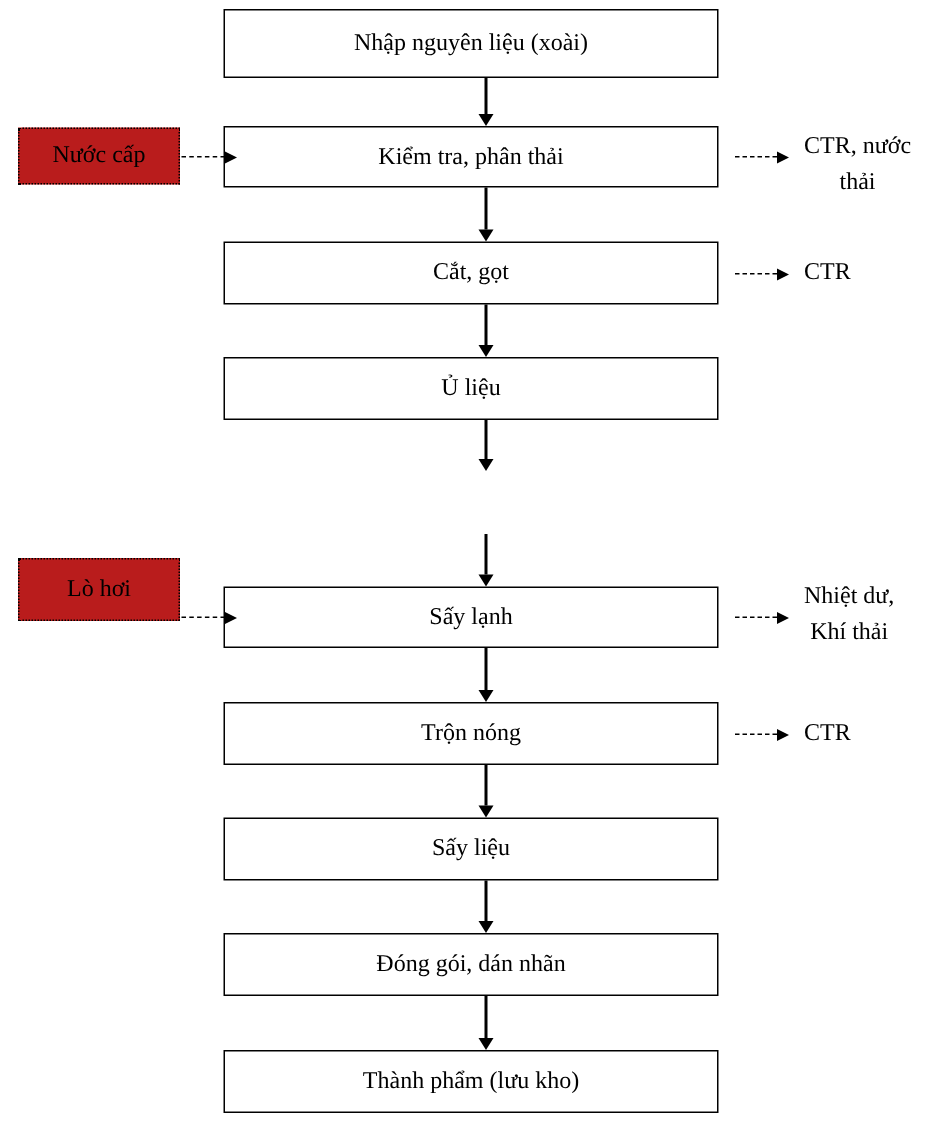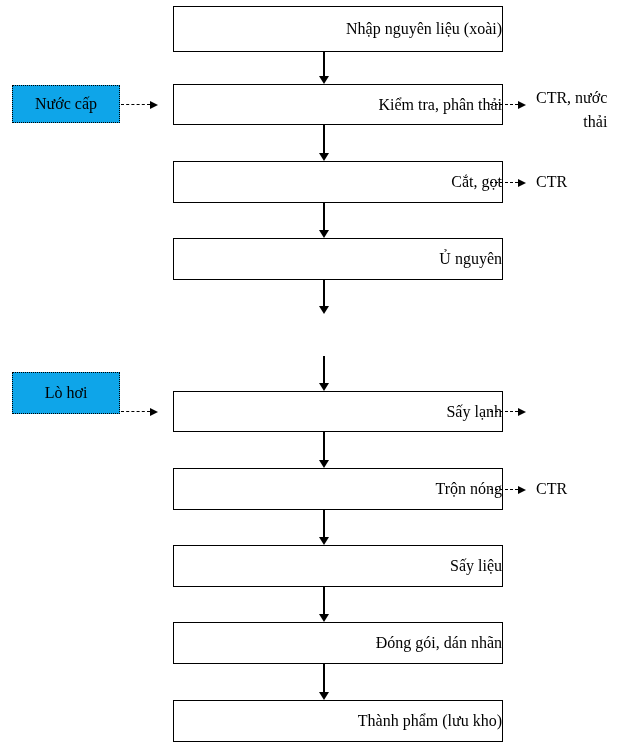--- a/index.html
+++ b/index.html
@@ -12,36 +12,36 @@
     width: 624px;
     height: 753px;
     background: #ffffff;
     font-family: "Liberation Serif", "DejaVu Serif", serif;
     font-size: 16px;
     color: #000000;
     overflow: hidden;
   }
   .box {
     position: absolute;
-    left: 173px;
+    left: 149px;
     width: 330px;
     border: 1px solid #000000;
     background: #ffffff;
     display: flex;
     align-items: center;
-    justify-content: flex-end;
+    justify-content: center;
     text-align: center;
     box-sizing: border-box;
   }
   .inbox {
     position: absolute;
     left: 12px;
     width: 108px;
     border: 1px dotted #000000;
-    background: #0ea5e9;
+    background: #b91c1c;
     display: flex;
     align-items: center;
     justify-content: center;
     text-align: center;
     box-sizing: border-box;
   }
   .varrow {
     position: absolute;
     left: 323px;
     width: 2px;
@@ -71,39 +71,39 @@
     width: 0; height: 0;
     border-top: 4px solid transparent;
     border-bottom: 4px solid transparent;
     border-left: 8px solid #000000;
   }
   .out-label {
     position: absolute;
     left: 536px;
     line-height: 24px;
     white-space: pre-line;
-    text-align: right;
+    text-align: center;
   }
 </style>
 </head>
 <body>
 
 <div id="stage">
 
   <div class="box" style="top:6px;height:46px">
     <span>Nhập nguyên liệu (xoài)</span>
   </div>
   <div class="box" style="top:84px;height:41px">
     <span>Kiểm tra, phân thải</span>
   </div>
   <div class="box" style="top:161px;height:42px">
     <span>Cắt, gọt</span>
   </div>
   <div class="box" style="top:238px;height:42px">
-    <span>Ủ nguyên</span>
+    <span>Ủ liệu</span>
   </div>
   <div class="box" style="top:391px;height:41px">
     <span>Sấy lạnh</span>
   </div>
   <div class="box" style="top:468px;height:42px">
     <span>Trộn nóng</span>
   </div>
   <div class="box" style="top:545px;height:42px">
     <span>Sấy liệu</span>
   </div>
@@ -135,15 +135,17 @@
   <div class="harrow" style="left:121px;top:411px;width:29px"></div>
 
   <div class="harrow" style="left:490px;top:104px;width:28px"></div>
   <div class="harrow" style="left:490px;top:182px;width:28px"></div>
   <div class="harrow" style="left:490px;top:411px;width:28px"></div>
   <div class="harrow" style="left:490px;top:489px;width:28px"></div>
 
   <div class="out-label" style="top:86px">CTR, nước
 thải</div>
   <div class="out-label" style="top:170px">CTR</div>
+  <div class="out-label" style="top:386px">Nhiệt dư,
+Khí thải</div>
   <div class="out-label" style="top:477px">CTR</div>
 
 </div>
 
 </body></html>

